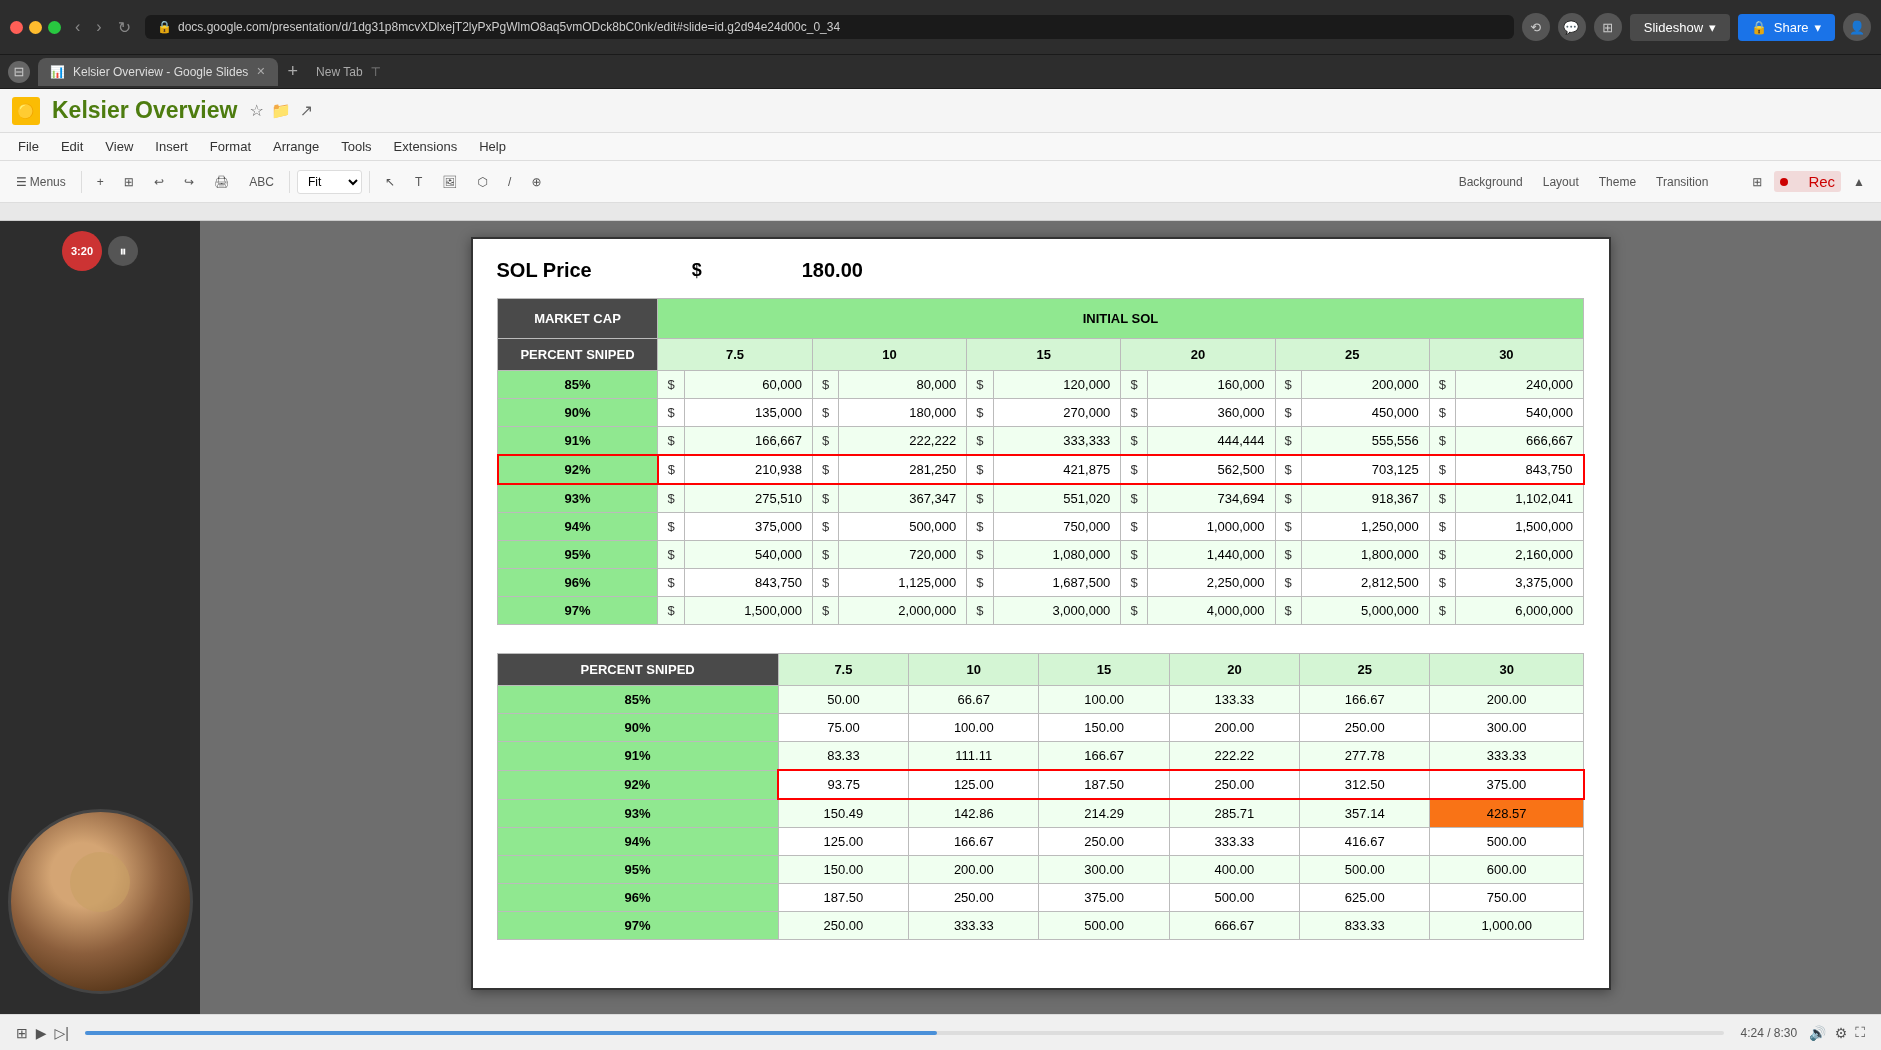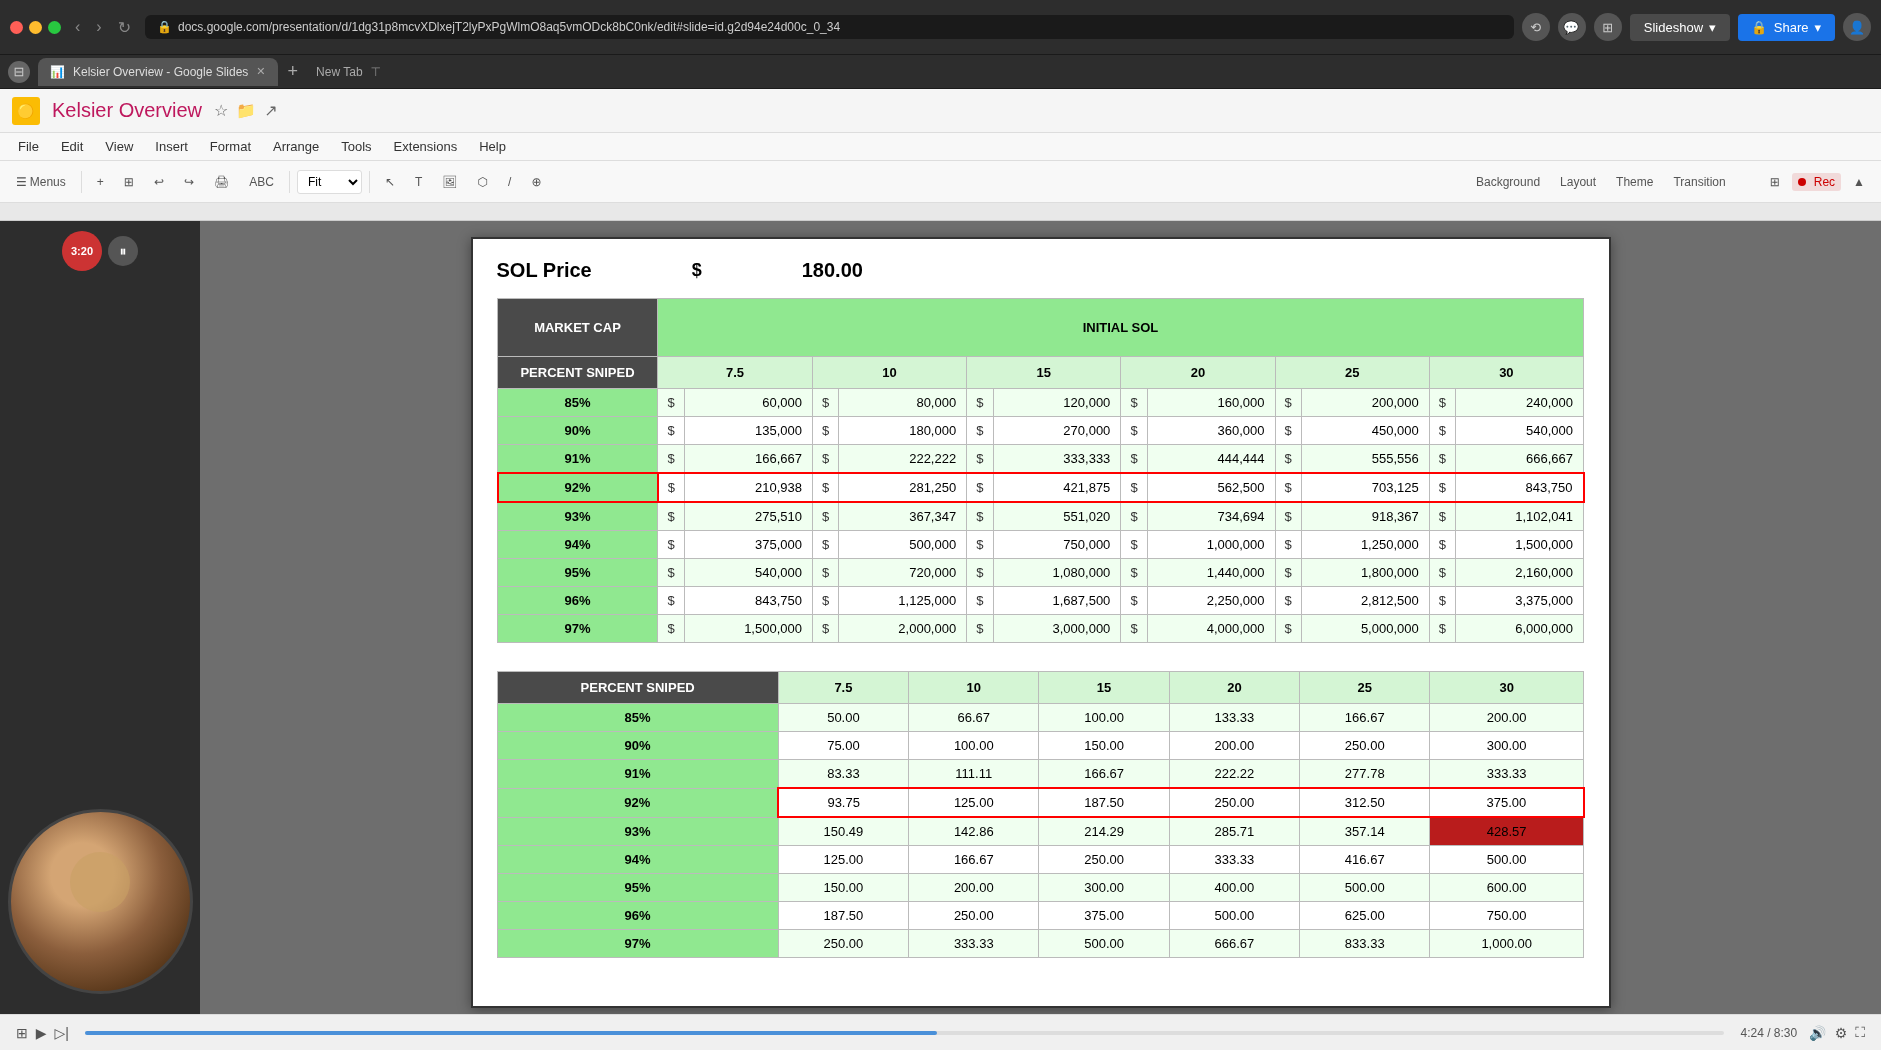--- a/index.html
+++ b/index.html
@@ -200,21 +200,21 @@
       color: #fff;
       font-weight: bold;
       text-align: center;
       padding: 8px;
     }
     .initial-sol-header {
       background: #90e890;
       color: #000;
       font-weight: bold;
       text-align: center;
-      padding: 21px;
+      padding: 12px;
     }
     .percent-header {
       background: #4a4a4a;
       color: #fff;
       font-weight: bold;
       text-align: center;
       padding: 8px;
     }
     .col-header {
       background: #d4f5d4;
@@ -273,25 +273,25 @@
       padding: 0 16px;
       font-size: 12px;
       color: #555;
     }
     .bottom-controls { display: flex; align-items: center; gap: 8px; }
     .bottom-btn { background: none; border: none; color: #555; cursor: pointer; font-size: 14px; }
 
     .rec-indicator {
       display: flex;
       align-items: center;
-      gap: 8px;
+      gap: 20px;
       background: rgba(200,50,50,0.15);
       border-radius: 3px;
       padding: 2px 6px;
-      font-size: 12px;
+      font-size: 15px;
       color: #c00;
     }
     .rec-dot {
       width: 8px;
       height: 8px;
       border-radius: 50%;
       background: #c00;
     }
 
     
@@ -316,23 +316,23 @@
       width: 28px;
       height: 28px;
       background: #fbbc04;
       border-radius: 3px;
       display: flex;
       align-items: center;
       justify-content: center;
       font-size: 16px;
     }
     .app-title {
-      font-size: 20px;
-      font-weight: 400;
-      color: #be185d;
+      font-size: 23px;
+      font-weight: 700;
+      color: #4d7c0f;
     }
     .title-icons {
       display: flex;
       gap: 8px;
       align-items: center;
       color: #666;
     }
     .title-icon { font-size: 16px; cursor: pointer; }
 
     
@@ -710,21 +710,21 @@
                 <td colspan="2" class="val-cell" style="text-align: center; background: rgb(255, 255, 255); border-top: 2px solid red; border-bottom: 2px solid red;">312.50</td>
                 <td colspan="2" class="val-cell" style="text-align: center; background: rgb(255, 255, 255); border-top: 2px solid red; border-bottom: 2px solid red; border-right: 2px solid red;">375.00</td>
               </tr>
               <tr>
                 <td class="pct-cell">93%</td>
                 <td colspan="2" class="val-cell" style="text-align: center; background: rgb(240, 255, 240);">150.49</td>
                 <td colspan="2" class="val-cell" style="text-align: center; background: rgb(240, 255, 240);">142.86</td>
                 <td colspan="2" class="val-cell" style="text-align: center; background: rgb(240, 255, 240);">214.29</td>
                 <td colspan="2" class="val-cell" style="text-align: center; background: rgb(240, 255, 240);">285.71</td>
                 <td colspan="2" class="val-cell" style="text-align: center; background: rgb(240, 255, 240);">357.14</td>
-                <td colspan="2" class="val-cell" style="text-align: center; background: #b91c1c;">428.57</td>
+                <td colspan="2" class="val-cell" style="text-align: center; background: #f97316;">428.57</td>
               </tr>
               <tr>
                 <td class="pct-cell">94%</td>
                 <td colspan="2" class="val-cell" style="text-align: center; background: rgb(255, 255, 255);">125.00</td>
                 <td colspan="2" class="val-cell" style="text-align: center; background: rgb(255, 255, 255);">166.67</td>
                 <td colspan="2" class="val-cell" style="text-align: center; background: rgb(255, 255, 255);">250.00</td>
                 <td colspan="2" class="val-cell" style="text-align: center; background: rgb(255, 255, 255);">333.33</td>
                 <td colspan="2" class="val-cell" style="text-align: center; background: rgb(255, 255, 255);">416.67</td>
                 <td colspan="2" class="val-cell" style="text-align: center; background: rgb(255, 255, 255);">500.00</td>
               </tr>

